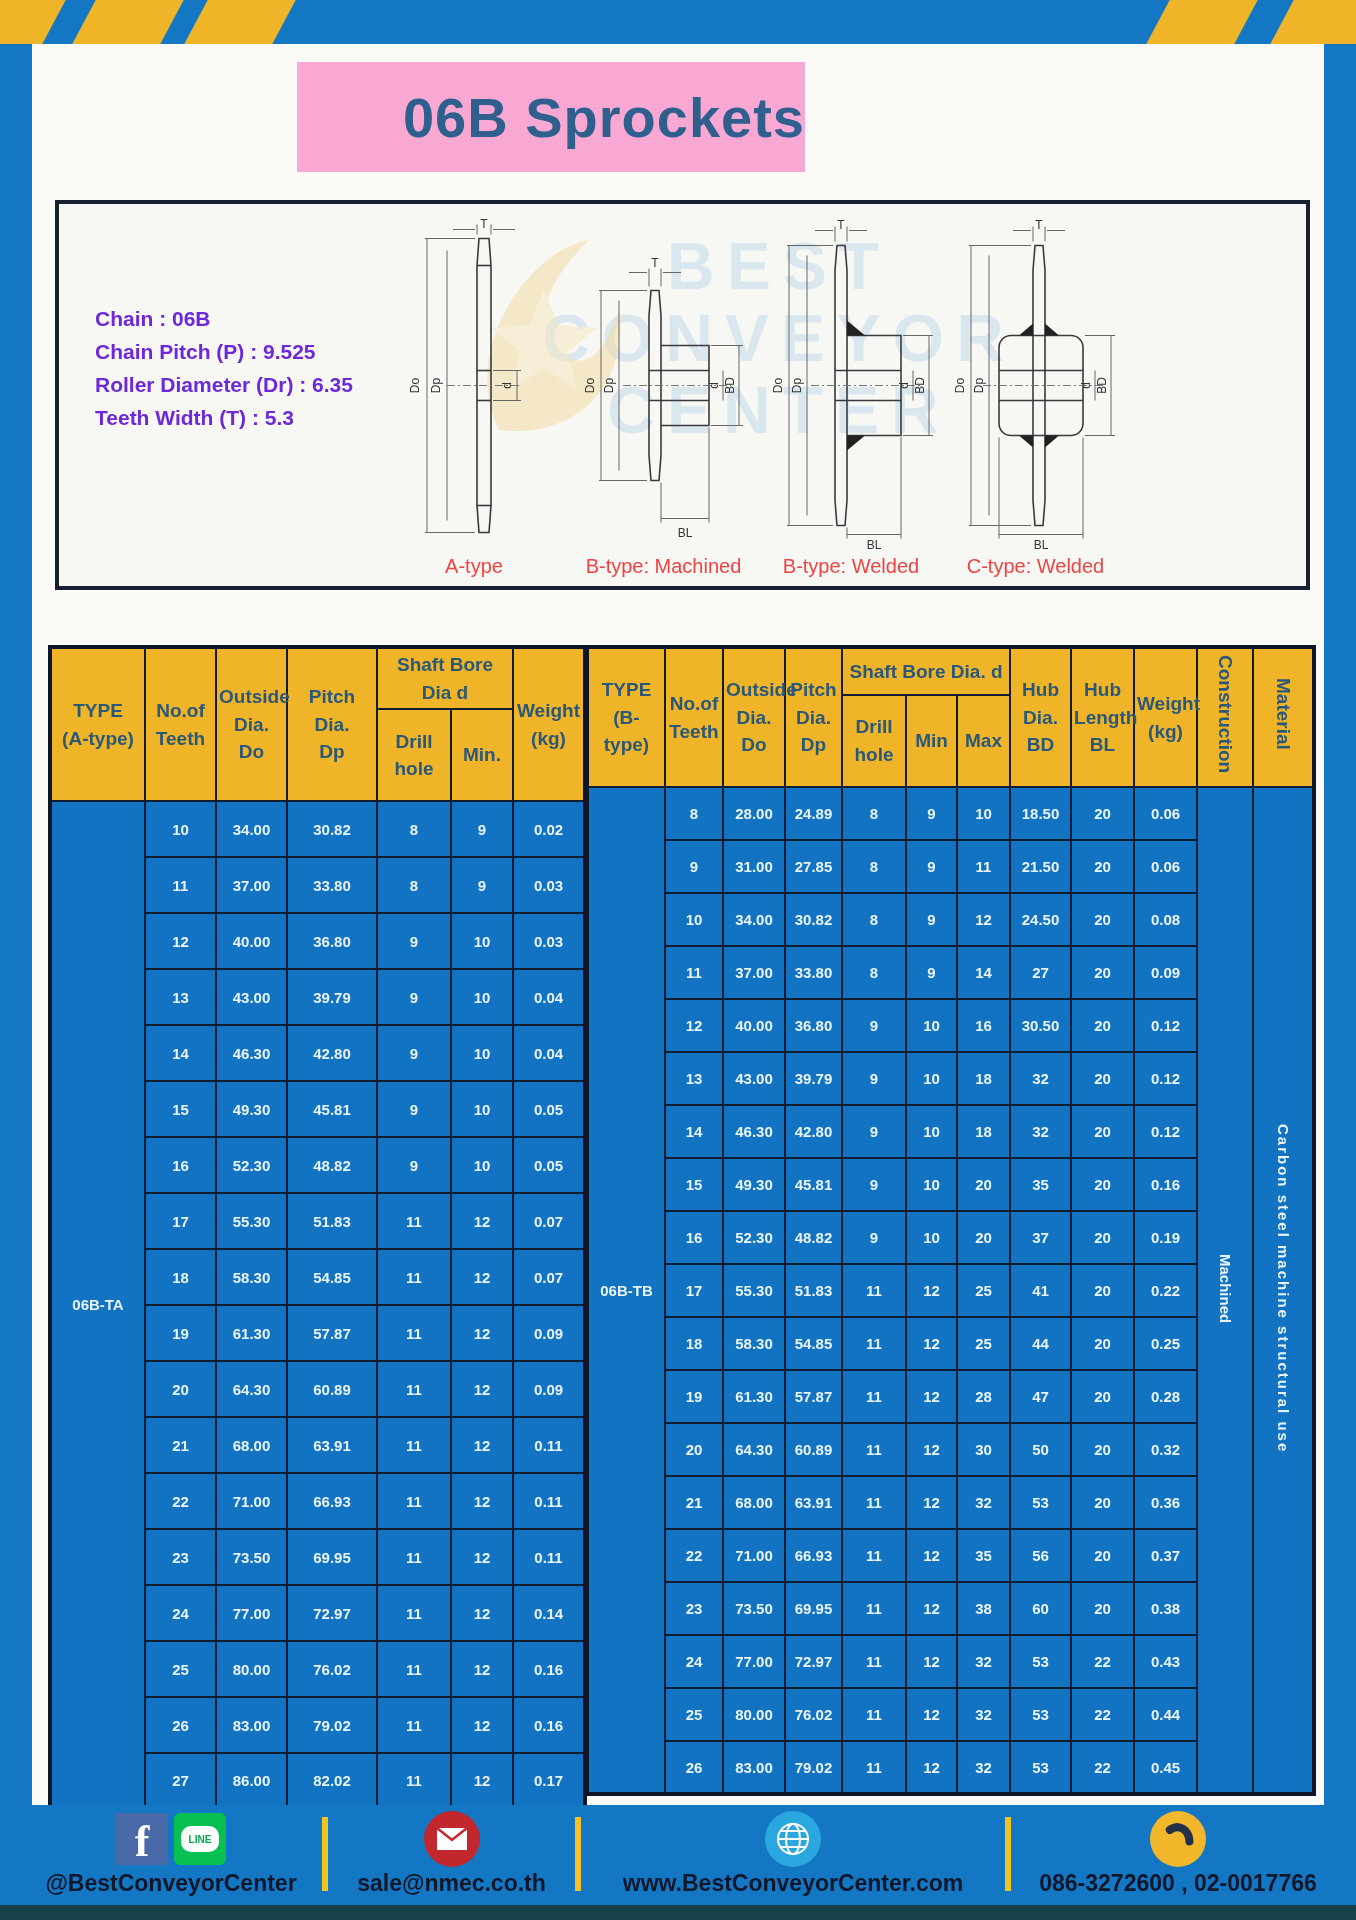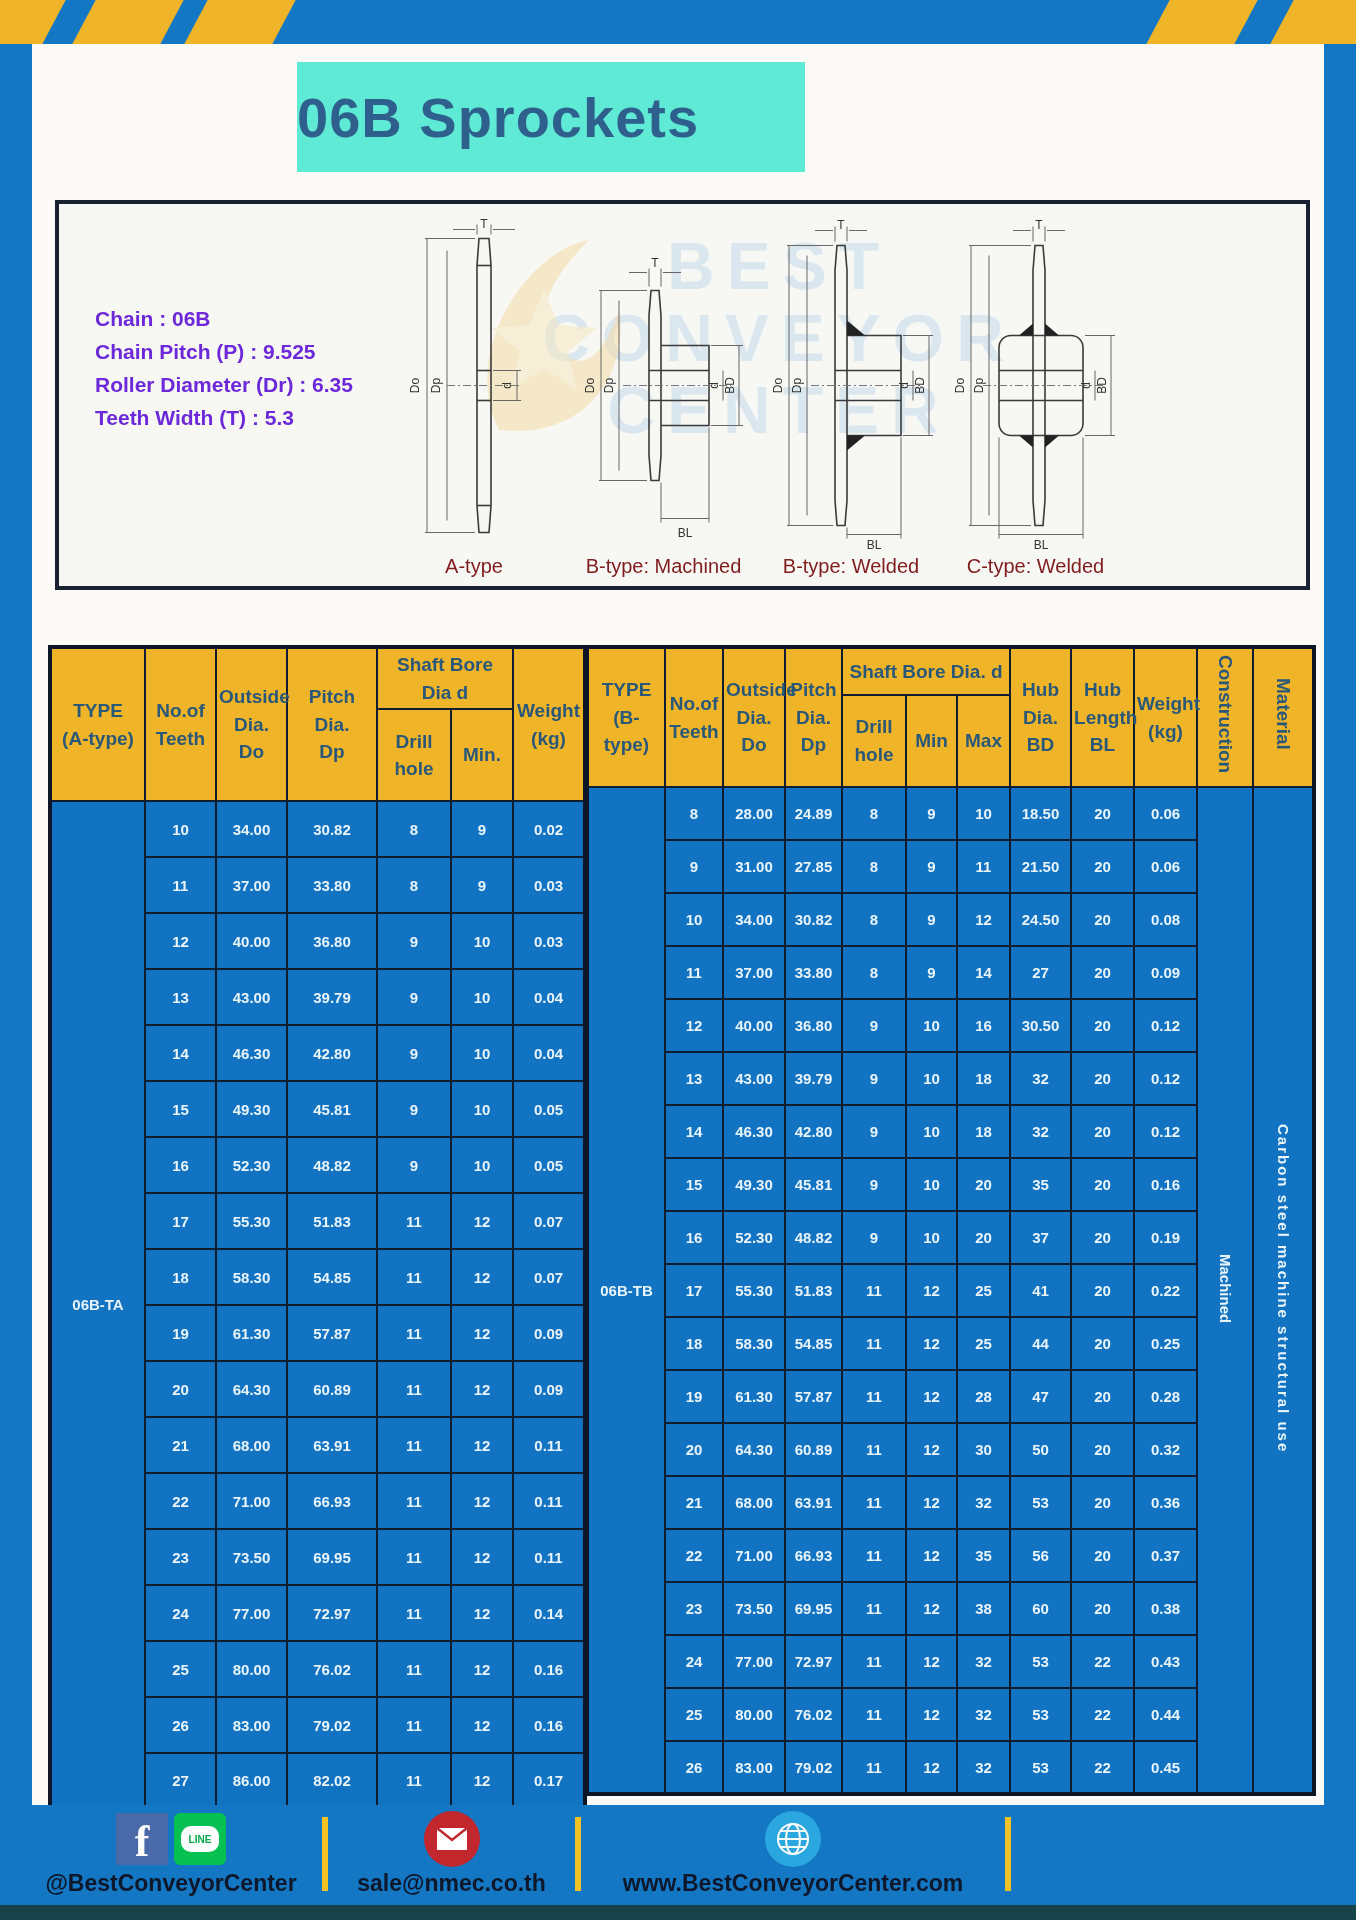--- a/index.html
+++ b/index.html
@@ -3,33 +3,33 @@
 <meta charset="utf-8">
 <style>
   html,body{margin:0;padding:0;background:#888;}
   .page{position:relative;width:1356px;height:1920px;background:#1377c4;overflow:hidden;
         font-family:"Liberation Sans",sans-serif;}
   
   .stripe{position:absolute;top:0;height:44px;width:88px;background:#f0b429;transform:skewX(-28deg);}
   
   .sheet{position:absolute;left:32px;top:44px;width:1292px;height:1761px;background:#fbfaf7;}
   
-  .title-box{position:absolute;left:297px;top:62px;width:508px;height:110px;background:#5eead4;
-             display:flex;align-items:center;justify-content:flex-start;}
+  .title-box{position:absolute;left:297px;top:62px;width:508px;height:110px;background:#f9a8d4;
+             display:flex;align-items:center;justify-content:flex-end;}
   .title-box .t{font-size:56px;font-weight:bold;color:#2f5f8d;letter-spacing:1px;}
   
   .diagram-box{position:absolute;left:55px;top:200px;width:1255px;height:390px;background:#f7f7f4;
                border:4px solid #17212f;box-sizing:border-box;}
   .specs{position:absolute;left:36px;top:98px;font-size:21px;font-weight:bold;color:#6d28d9;line-height:33px;}
   .wm{position:absolute;left:420px;top:26px;width:600px;text-align:center;opacity:.42;pointer-events:none;}
   .wm .wline{font-size:66px;font-weight:bold;color:#b5d2ea;letter-spacing:12px;line-height:72px;}
   .wm svg{position:absolute;left:-10px;top:0;opacity:.5;}
   .diag{position:absolute;top:14px;height:360px;display:flex;flex-direction:column;align-items:center;}
   .diag svg{flex:1 1 auto;}
-  .diag .dlabel{font-size:20px;color:#7f1d1d;margin-top:2px;white-space:nowrap;}
+  .diag .dlabel{font-size:20px;color:#ef4444;margin-top:2px;white-space:nowrap;}
   .dA{left:330px;width:170px;} .dB1{left:512px;width:185px;} .dB2{left:702px;width:180px;} .dC{left:884px;width:185px;}
   
   .tbl{position:absolute;border-collapse:collapse;table-layout:fixed;background:#1173c1;border:4px solid #0c1626;}
   .tbl th{background:#f0b429;color:#2a5878;font-weight:bold;font-size:19px;white-space:pre-line;
           border:2px solid #101c30;vertical-align:middle;text-align:center;padding:2px;line-height:1.45;}
   .tbl td{color:#e9f4fb;font-size:15px;font-weight:bold;text-align:center;vertical-align:middle;
           border:2px solid #101c30;padding:0;}
   .tbl-a{left:48px;top:645px;width:535px;}
   .tbl-b{left:585px;top:645px;width:727px;}
   .tbl-a tbody tr{height:56px;} .tbl-b tbody tr{height:53px;}
@@ -712,16 +712,26 @@
               <ellipse cx="20" cy="20" rx="7" ry="15"></ellipse>
             <line x1="5" y1="20" x2="35" y2="20"></line>
               <line x1="7" y1="12" x2="33" y2="12"></line>
               <line x1="7" y1="28" x2="33" y2="28"></line>
           </svg>
         </div>
       </div>
       <div class="flabel">www.BestConveyorCenter.com</div>
     </div>
 
+    <div class="fitem" style="left:1013px;width:330px">
+      <div class="ficons">
+        <div class="circle-ic ic-phone">
+          <svg width="36" height="36" viewBox="0 0 40 40">
+            <path d="M9 12 C18 2 30 8 33 20" stroke="#223048" stroke-width="9" fill="none" stroke-linecap="round" transform="rotate(12 20 20)"></path>
+          </svg>
+        </div>
+      </div>
+      <div class="flabel">086-3272600 , 02-0017766</div>
+    </div>
   </div>
 
   <div class="bottom-strip"></div>
 </div>
 
 </body></html>

